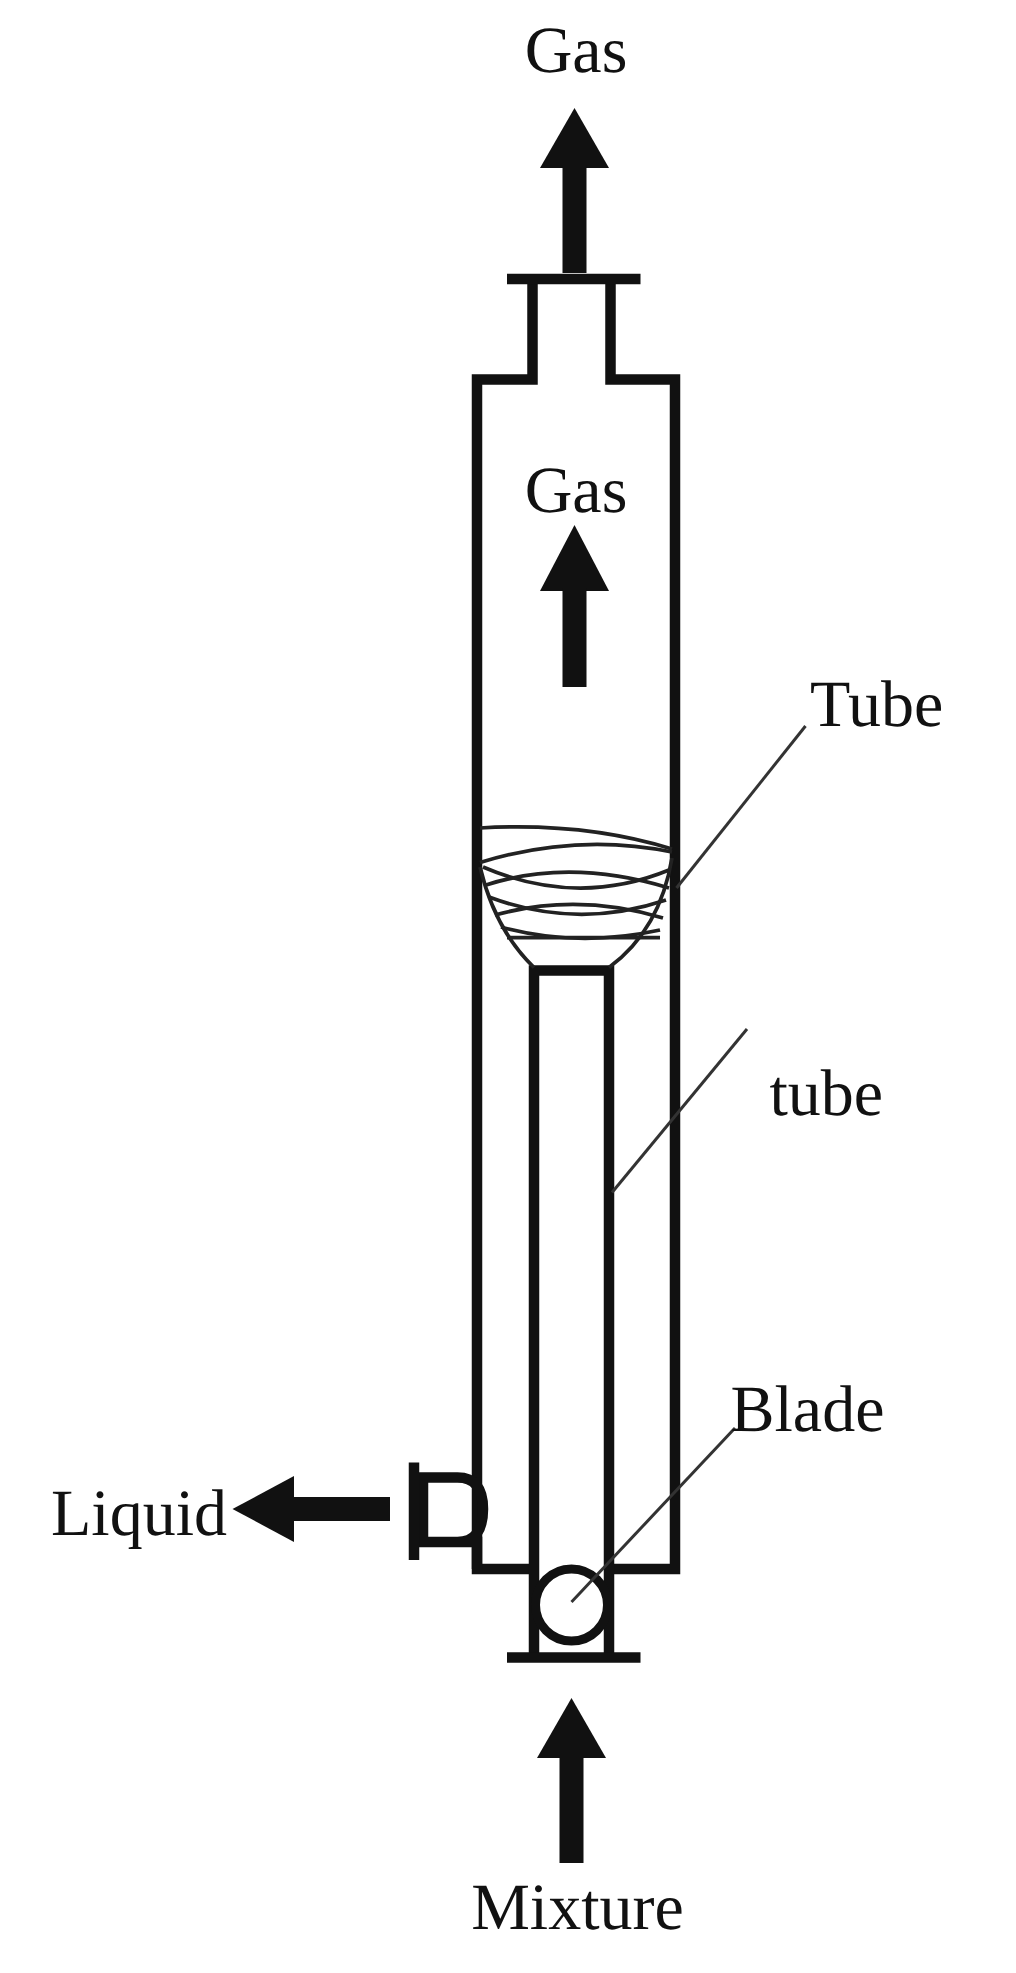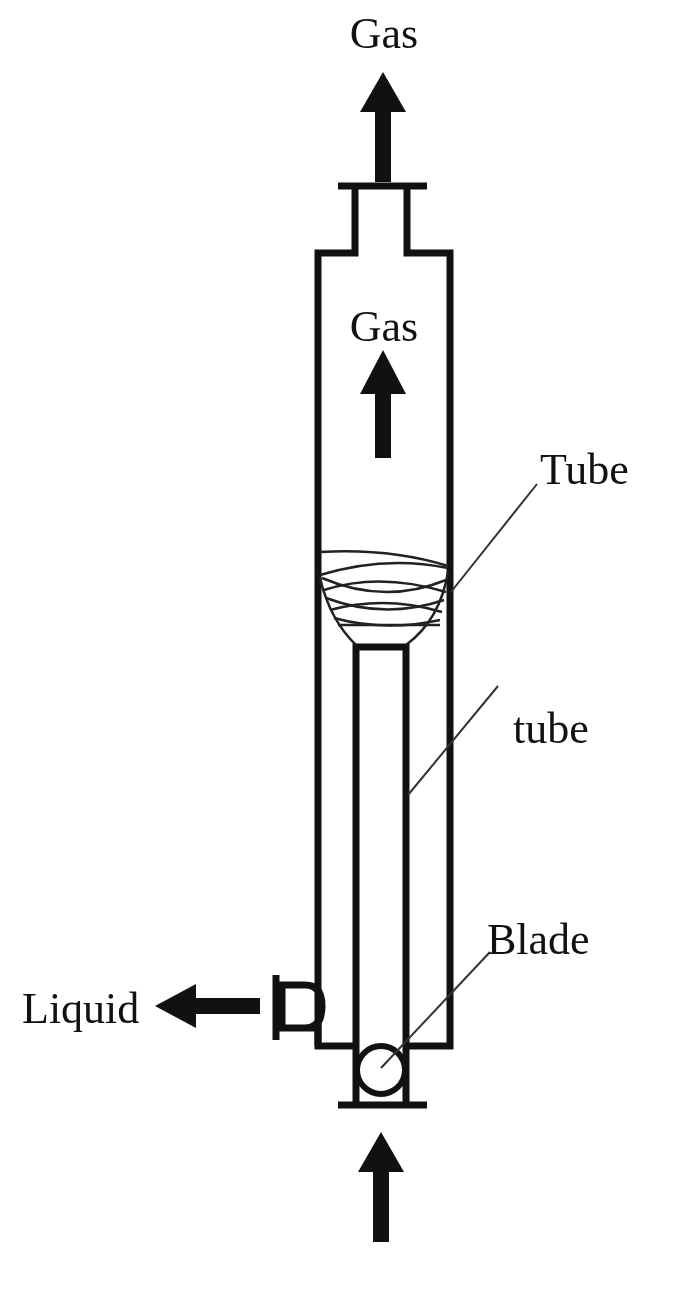--- a/index.html
+++ b/index.html
@@ -74,14 +74,15 @@
         <rect x="373" y="1170" width="16" height="72"></rect>
       </g>
     </g>
   </svg>
 
   <div class="lbl center" style="left:384px; top:12px;">Gas</div>
   <div class="lbl center" style="left:384px; top:305px;">Gas</div>
   <div class="lbl" style="left:540px; top:448px;">Tube</div>
   <div class="lbl" style="left:513px; top:707px;">tube</div>
   <div class="lbl" style="left:487px; top:918px;">Blade</div>
-  <div class="lbl" style="left:22px; top:987px;">Liquid</div>
+  <div class="lbl" style="left:34px; top:987px;">Liquid</div>
+  <div class="lbl center" style="left:385px; top:1250px;">Mixture</div>
 </div>
 
 </body></html>

